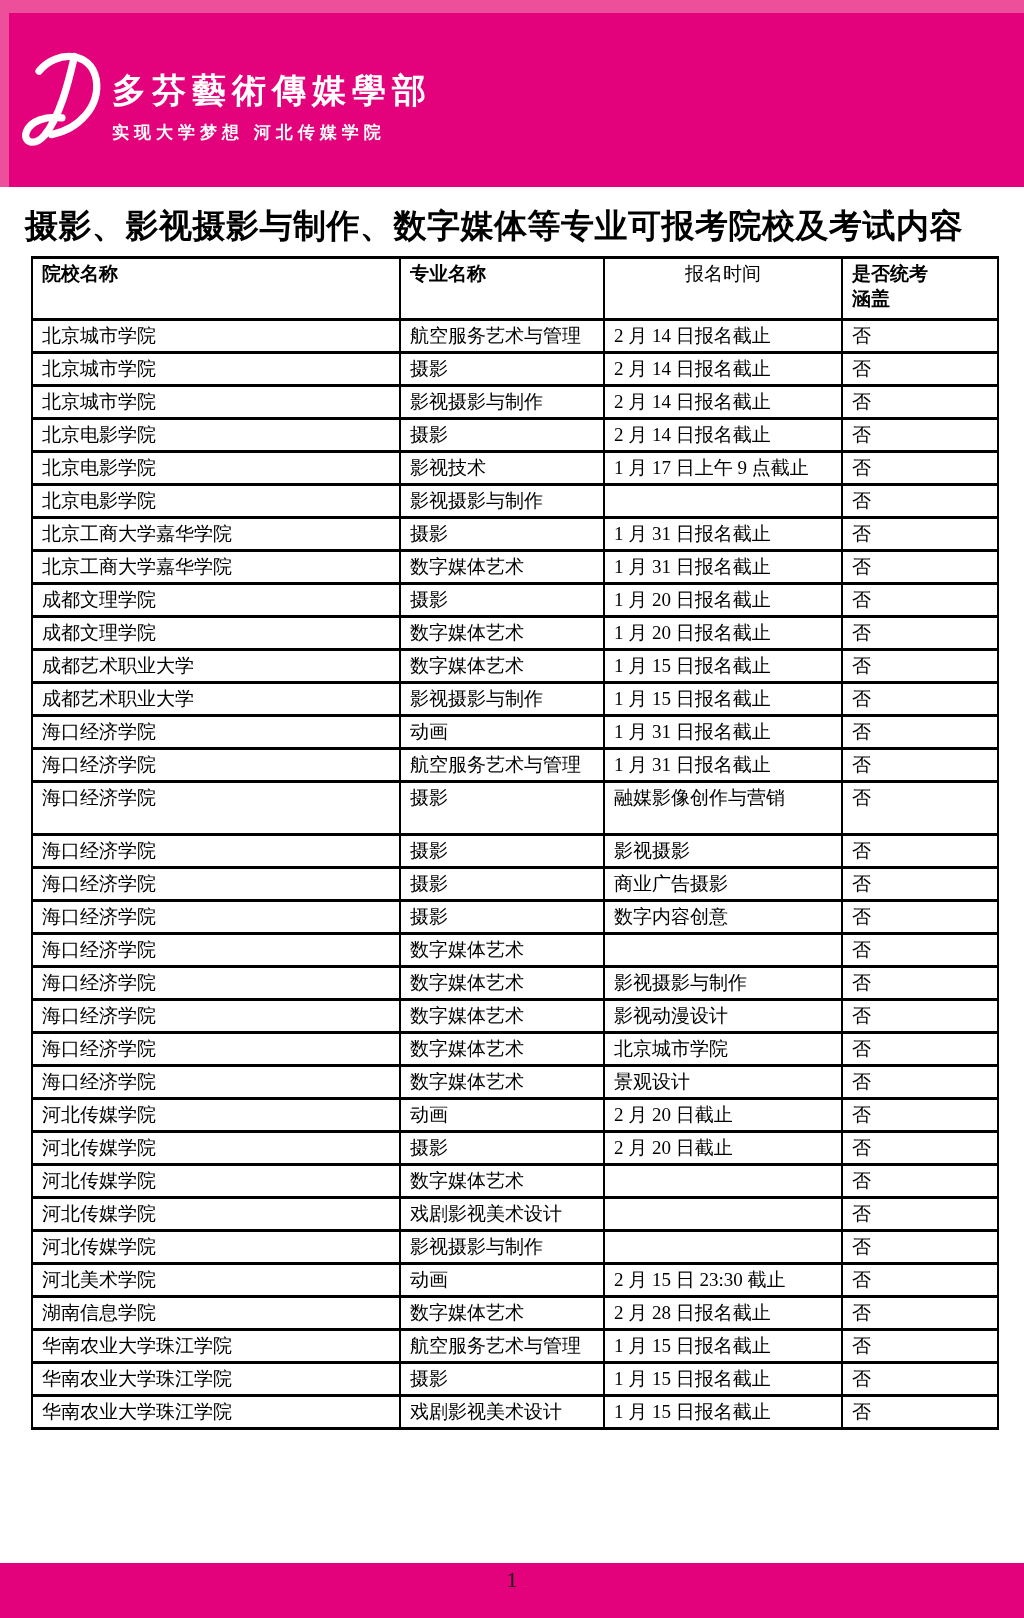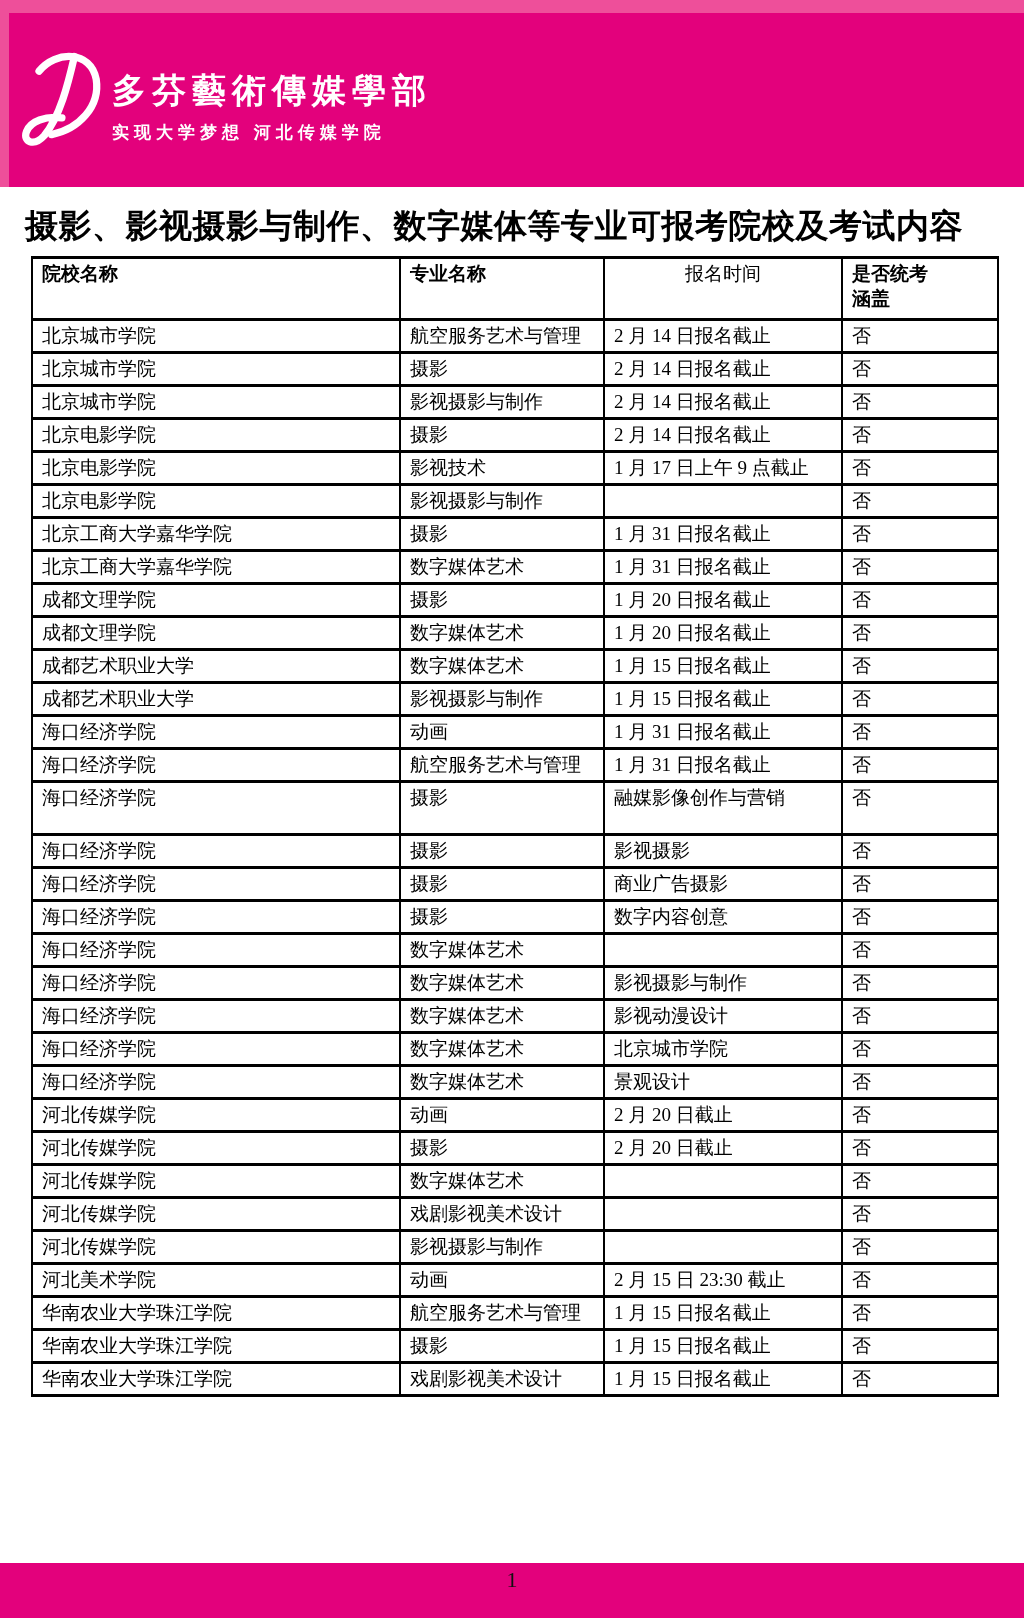--- a/index.html
+++ b/index.html
@@ -256,20 +256,26 @@
             <td class="serif"></td>
             <td>否</td>
           </tr>
           <tr>
             <td>河北美术学院</td>
             <td>动画</td>
             <td class="serif">2 月 15 日 23:30 截止</td>
             <td>否</td>
           </tr>
           <tr>
+            <td>湖南信息学院</td>
+            <td>数字媒体艺术</td>
+            <td class="serif">2 月 28 日报名截止</td>
+            <td>否</td>
+          </tr>
+          <tr>
             <td>华南农业大学珠江学院</td>
             <td>航空服务艺术与管理</td>
             <td class="serif">1 月 15 日报名截止</td>
             <td>否</td>
           </tr>
           <tr>
             <td>华南农业大学珠江学院</td>
             <td>摄影</td>
             <td class="serif">1 月 15 日报名截止</td>
             <td>否</td>

